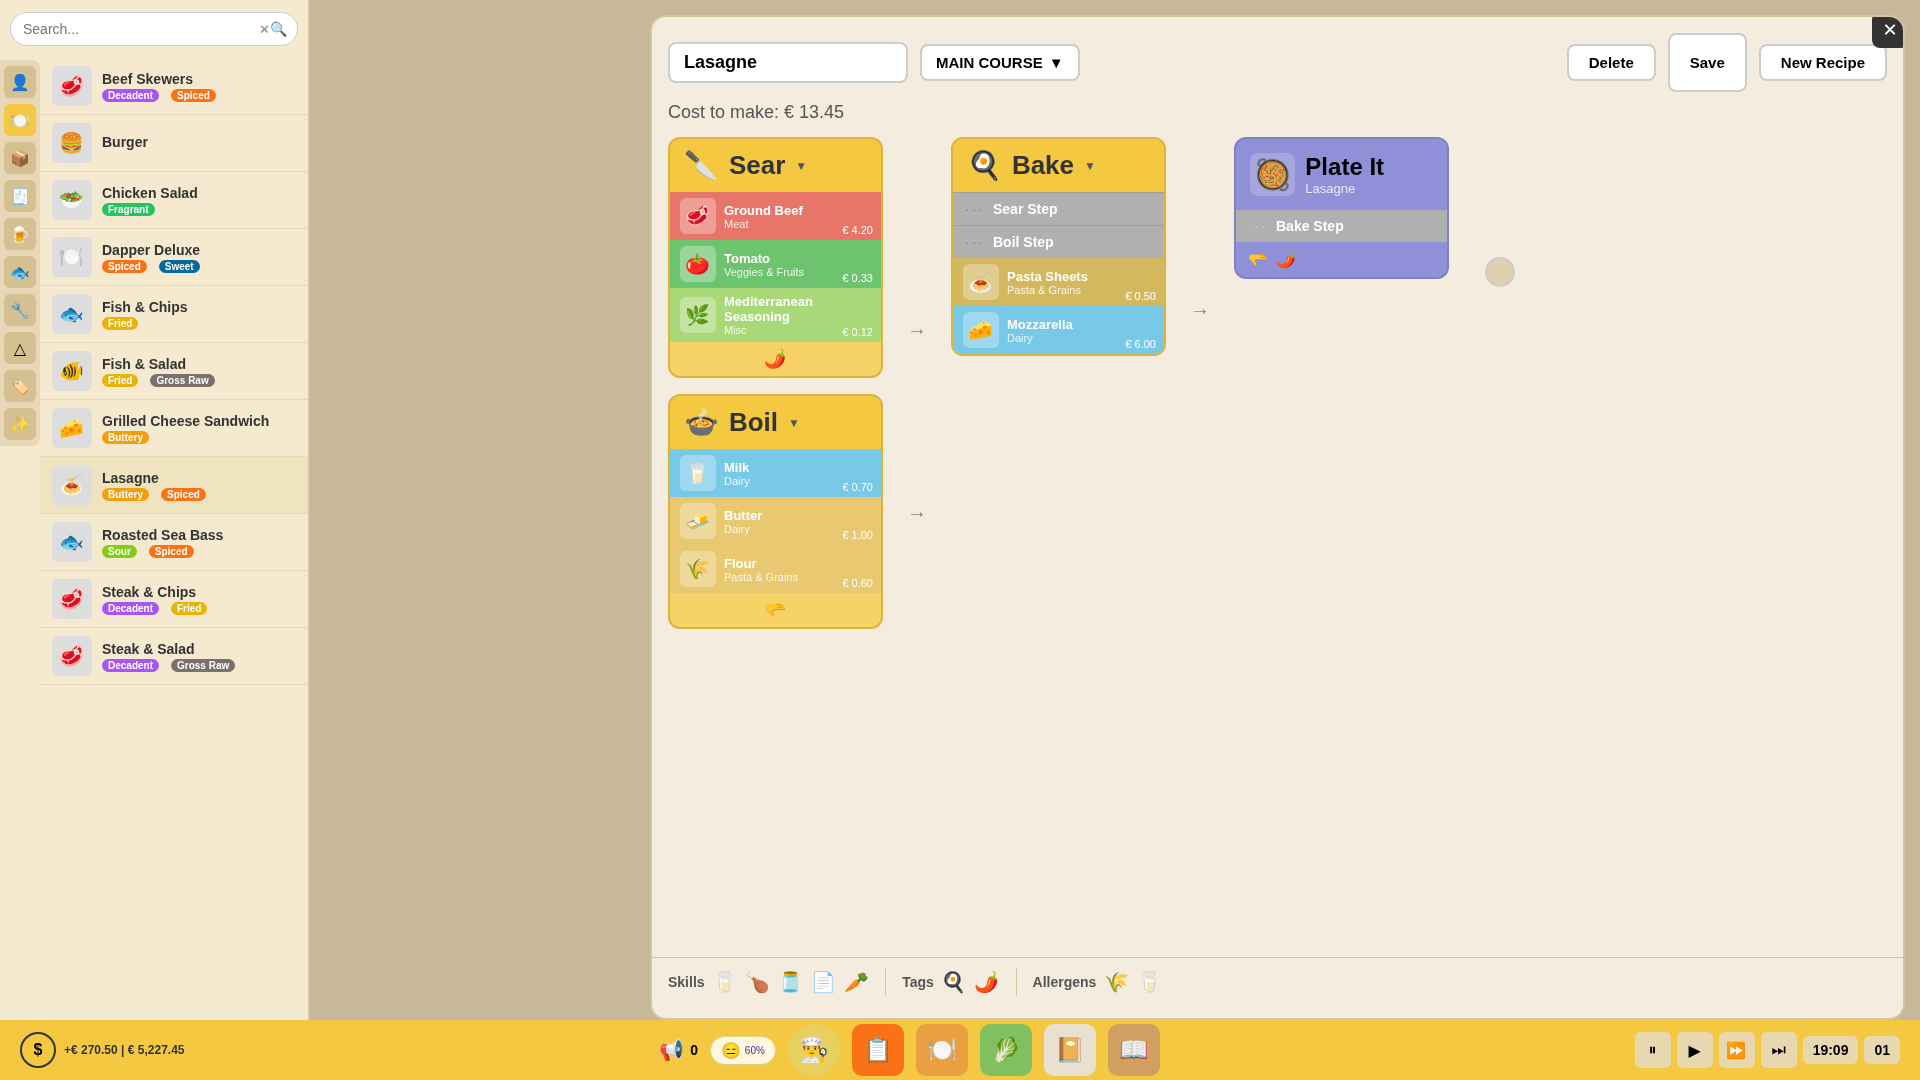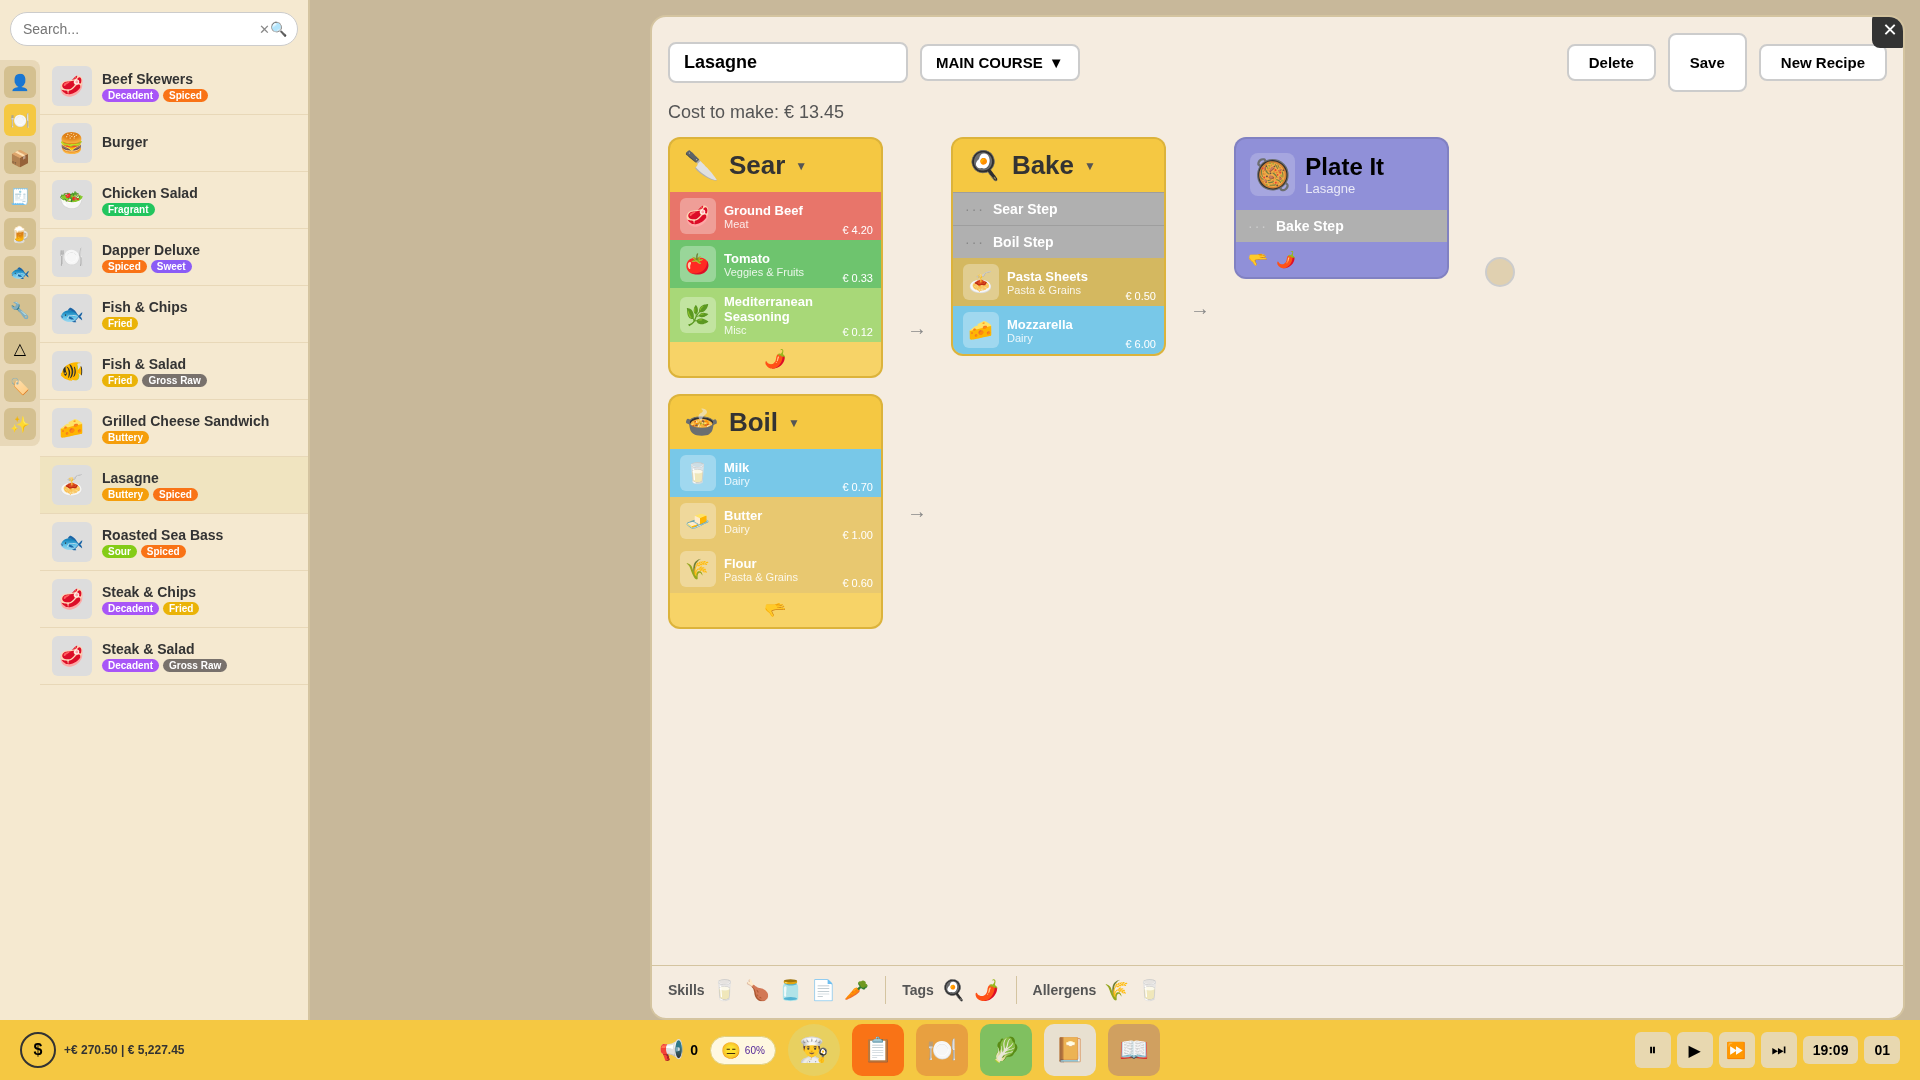--- a/index.html
+++ b/index.html
@@ -104,32 +104,32 @@
     }
     .recipe-info {
       flex: 1;
     }
     .recipe-name {
       font-size: 14px;
       font-weight: 600;
       color: #333;
     }
     .recipe-tags {
-      display: flex; gap: 4px; flex-wrap: wrap; margin-top: 2px;
+      display: flex; gap: 12px; flex-wrap: wrap; margin-top: 2px;
     }
     .tag {
       font-size: 10px;
       padding: 1px 6px;
       border-radius: 10px;
       color: #fff;
       font-weight: 600;
     }
     .tag-decadent { background: #a855f7; }
     .tag-spiced { background: #f97316; }
-    .tag-sweet { background: #8b5cf6; }
+    .tag-sweet { background: #0369a1; }
     .tag-fried { background: #eab308; }
     .tag-fragrant { background: #22c55e; }
     .tag-buttery { background: #f59e0b; }
     .tag-sour { background: #84cc16; }
     .tag-gross-raw { background: #78716c; }
 
     
     #main {
       position: absolute;
       left: 310px; top: 0;
@@ -378,21 +378,21 @@
       justify-content: center;
       font-size: 20px;
       color: #888;
       padding: 0 4px;
       margin-top: 60px;
     }
 
     
     .editor-bottom {
       position: absolute;
-      bottom: 4px; left: 0; right: 0;
+      bottom: 12px; left: 0; right: 0;
       padding: 10px 16px;
       display: flex;
       align-items: center;
       gap: 16px;
       border-top: 1px solid #d4c4a0;
       background: #f5ece0;
     }
     .bottom-section {
       display: flex; align-items: center; gap: 8px;
     }

